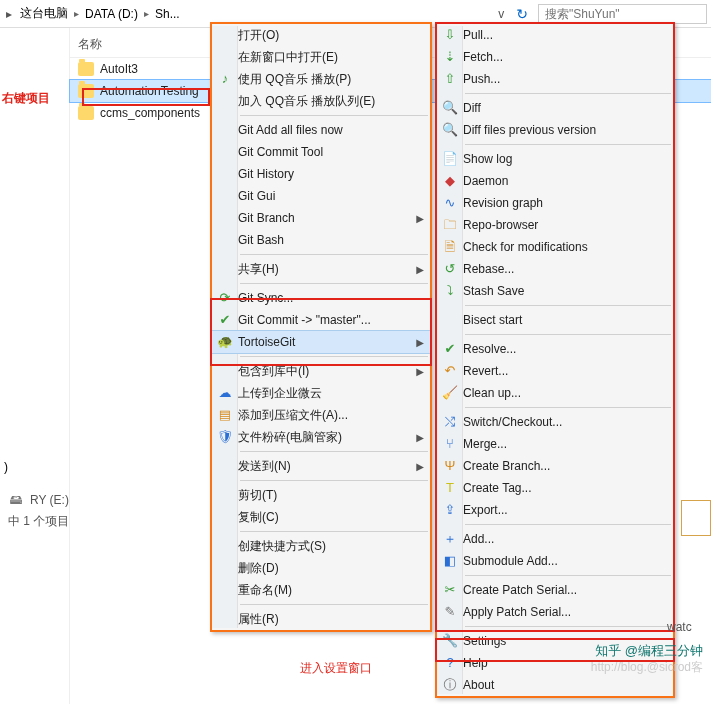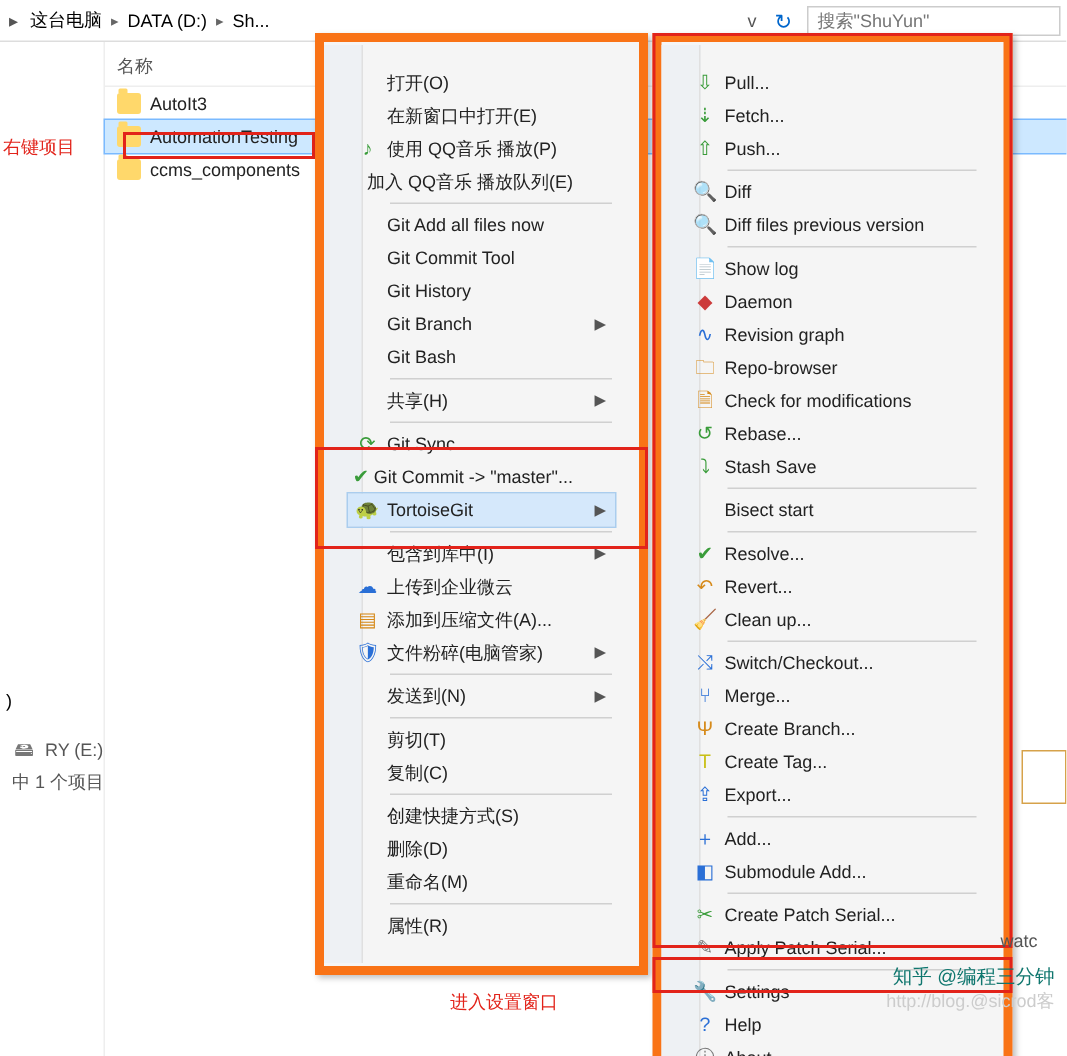--- a/index.html
+++ b/index.html
@@ -18,28 +18,28 @@
 .filepane { position: absolute; left: 0; top: 28px; right: 0; bottom: 0; display: flex; }
 .spacer-col { width: 70px; border-right: 1px solid #eee; }
 .list-col { flex: 1; padding: 4px 0; }
 .col-header { color: #555; padding: 4px 8px; border-bottom: 1px solid #eee; }
 .file-row { display: flex; align-items: center; padding: 2px 8px; height: 22px; gap: 6px; }
 .file-row.sel { background: #cde8ff; outline: 1px solid #7abaff; }
 .folder-ico { width: 16px; height: 14px; background: #ffd86b; border-radius: 2px; position: relative; }
 .folder-ico::before { content:""; position:absolute; top:-3px; left:1px; width:6px; height:3px; background:#ffd86b; border-radius:1px 1px 0 0;}
 .file-name { color: #222; }
 
-.red-label { position:absolute; left:2px; top:90px; color:#e2231a; font-weight:normal; }
+.red-label { position:absolute; left:2px; top:90px; color:#e2231a; font-weight:bold; }
 
 
 .statusbar { position: absolute; left: 0; bottom: 0; width: 200px; padding: 4px 8px; color: #555; background:#fafafa; border-top:1px solid #eee;}
 .drive-row { display:flex; align-items:center; gap:6px; padding:2px 0;}
 
 
-.menu { position: absolute; background: #f5f5f5; border: 6px solid #f97316; box-shadow: 2px 2px 4px rgba(0,0,0,.25); padding: 16px; }
+.menu { position: absolute; background: #f5f5f5; border: 2px solid #f97316; box-shadow: 2px 2px 4px rgba(0,0,0,.25); padding: 0; }
 .menu .iconcol { width: 26px; display:inline-flex; justify-content:center; }
 .menu-item { display: flex; align-items: center; height: 22px; padding-right: 28px; white-space: nowrap; color: #222; position:relative;}
 .menu-item.hover { background: #d5e8fb; outline:1px solid #aacdee; }
 .menu-item .arrow { position:absolute; right:6px; color:#555; font-size:10px;}
 .menu-sep { height: 1px; background: #d0d0d0; margin: 3px 2px 3px 28px; }
 .gutter { position:absolute; left:0; top:2px; bottom:2px; width:26px; background:#eef1f4; border-right:1px solid #e0e0e0;}
 .menu .content { position:relative; }
 
 #menu1 { left: 210px; top: 22px; width: 222px; }
 #menu2 { left: 435px; top: 22px; width: 240px; }
@@ -139,20 +139,24 @@
     <div class="menu-item">
         <span class="iconcol"></span>
         <span>Git Commit Tool</span>
       </div>
     <div class="menu-item">
         <span class="iconcol"></span>
         <span>Git History</span>
       </div>
     <div class="menu-item">
         <span class="iconcol"></span>
+        <span>Git Gui</span>
+      </div>
+    <div class="menu-item">
+        <span class="iconcol"></span>
         <span>Git Branch</span>
         <span class="arrow">▶</span>
       </div>
     <div class="menu-item">
         <span class="iconcol"></span>
         <span>Git Bash</span>
       </div>
     <div class="menu-sep"></div>
     <div class="menu-item">
         <span class="iconcol"></span>

